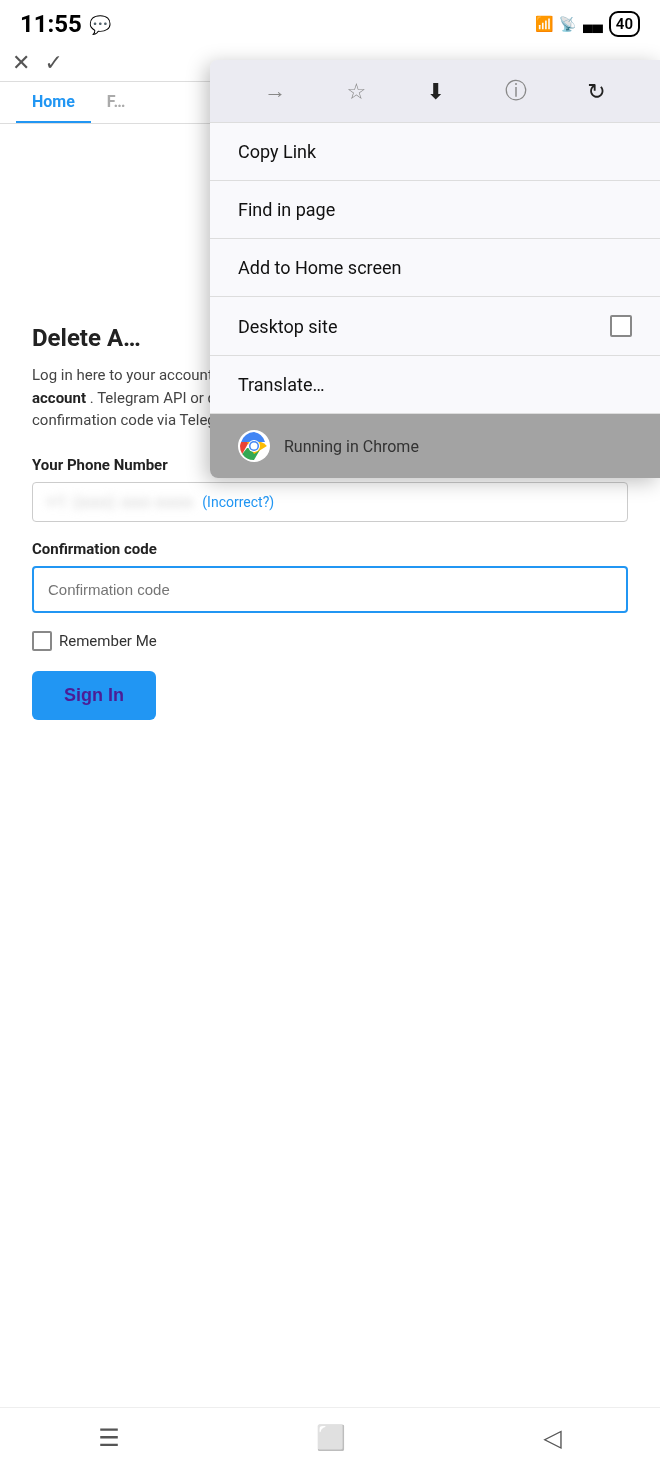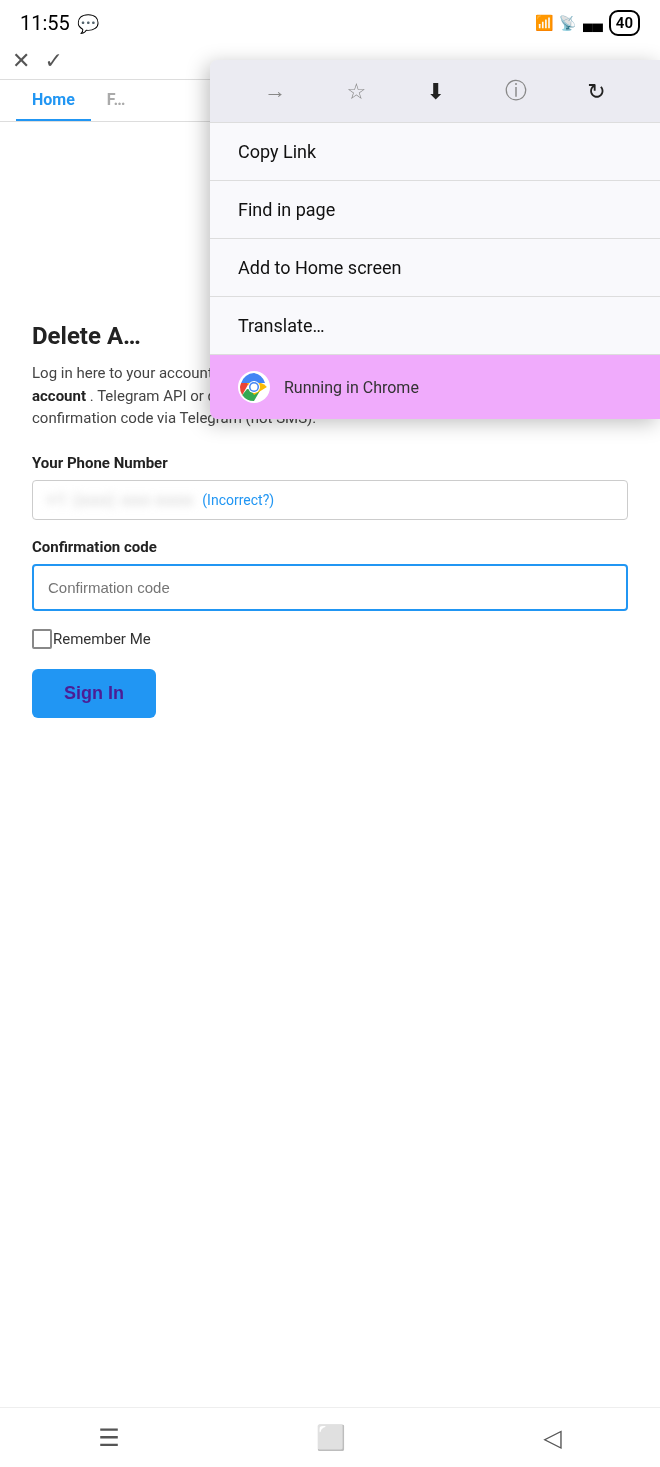--- a/index.html
+++ b/index.html
@@ -15,22 +15,22 @@
 
     
     .status-bar {
       display: flex;
       justify-content: space-between;
       align-items: center;
       padding: 10px 20px 6px 20px;
       background: #fff;
     }
     .status-time {
-      font-size: 20px;
-      font-weight: 400;
+      font-size: 24px;
+      font-weight: 700;
       color: #000;
     }
     .status-icons {
       display: flex;
       align-items: center;
       gap: 6px;
     }
     .status-icons span {
       font-size: 15px;
       color: #000;
@@ -162,21 +162,21 @@
       border: none;
       outline: none;
       width: 100%;
       font-size: 15px;
       color: #999;
       background: transparent;
     }
     .remember-row {
       display: flex;
       align-items: center;
-      gap: 1px;
+      gap: 7px;
       margin-bottom: 20px;
     }
     .remember-checkbox {
       width: 20px;
       height: 20px;
       border: 2px solid #888;
       border-radius: 2px;
       background: #fff;
     }
     .remember-label {
@@ -267,21 +267,21 @@
       border: 2px solid #888;
       border-radius: 2px;
       background: #fff;
     }
 
     .running-row {
       display: flex;
       align-items: center;
       gap: 14px;
       padding: 16px 28px;
-      background: #f0abfc;
+      background: #a3a3a3;
     }
     .chrome-logo {
       width: 32px;
       height: 32px;
     }
     .running-text {
       font-size: 16px;
       color: #333;
     }
   </style>
@@ -388,20 +388,24 @@
   <div class="dropdown-item">
     <span>Copy Link</span>
   </div>
   <div class="dropdown-item">
     <span>Find in page</span>
   </div>
   <div class="dropdown-item">
     <span>Add to Home screen</span>
   </div>
   <div class="dropdown-item">
+    <span>Desktop site</span>
+    <div class="dropdown-item-checkbox"></div>
+  </div>
+  <div class="dropdown-item">
     <span>Translate…</span>
   </div>
 
   <div class="running-row">
 
     <svg class="chrome-logo" viewBox="0 0 32 32" xmlns="http://www.w3.org/2000/svg">
       <circle cx="16" cy="16" r="16" fill="#fff"></circle>
 
       <path d="M4.2 24A14 14 0 0 0 16 30l7-12.1H9.1z" fill="#34a853"></path>
 

